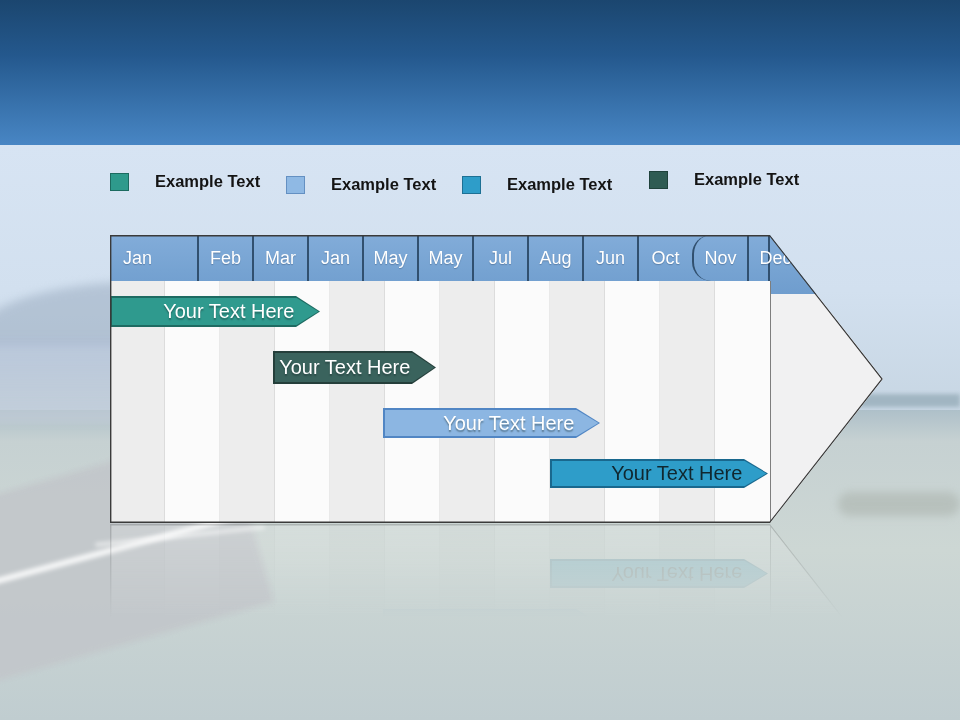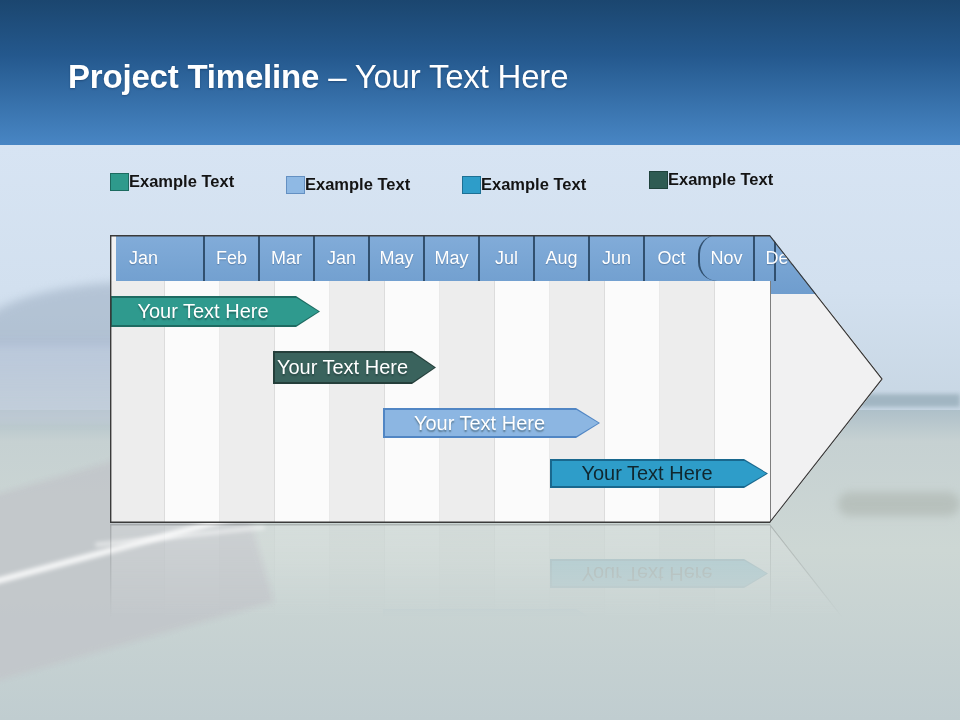--- a/index.html
+++ b/index.html
@@ -30,48 +30,48 @@
                background:#a9b1ab; border-radius:12px; filter:blur(4px); opacity:.55; }
 
   
   .title { position:absolute; left:68px; top:58px; z-index:3; color:#ffffff; font-size:33px;
            letter-spacing:-.2px; text-shadow:0 1px 2px rgba(10,30,60,.35); white-space:nowrap; }
   .title .t-bold  { font-weight:700; }
   .title .t-light { font-weight:400; margin-left:9px; }
 
   
   .legend { position:absolute; inset:0; z-index:3; pointer-events:none; }
-  .legend-item { position:absolute; display:flex; align-items:center; gap:0; }
+  .legend-item { position:absolute; display:flex; align-items:center; gap:26px; }
   .swatch { width:19px; height:18px; border:1.5px solid #000; flex:0 0 auto; }
   .legend-label { font-size:16.5px; font-weight:700; color:#141414; white-space:nowrap; }
 
   
   .arrow { position:absolute; left:110px; top:235px; width:773px; height:288px; z-index:2;
            background:#f1f1f2;
            clip-path:polygon(0 0, 660px 0, 100% 50%, 660px 100%, 0 100%); }
-  .head  { position:absolute; left:6px; top:0; width:100%; height:59px;
+  .head  { position:absolute; left:0; top:0; width:100%; height:59px;
            background:linear-gradient(180deg,#82acd9 0%,#76a3d2 60%,#6f9dce 100%); }
   .head-cells { position:absolute; left:0; top:0; width:660px; height:46px; display:flex;
            border-right:2px solid #31506f; }
   .mcell { flex:0 0 55px; display:flex; align-items:center; justify-content:center;
            color:#fff; font-size:18px; text-shadow:0 1px 1px rgba(20,40,70,.3);
            border-left:2px solid #31506f; }
   .mcell:first-child { border-left:none; }
   .cols  { position:absolute; left:0; top:46px; width:661px; bottom:0; display:flex;
            border-right:1px solid #7e7e7e; }
   .col   { flex:0 0 55px; border-right:1px solid rgba(0,0,0,.07); }
   .col:last-child { border-right:none; }
   .outline { position:absolute; left:0; top:0; pointer-events:none; }
 
   
   .bar { position:absolute;
          clip-path:polygon(0 0, calc(100% - 24px) 0, 100% 50%, calc(100% - 24px) 100%, 0 100%); }
   .bar-fill { position:absolute; inset:1.6px;
          clip-path:polygon(0 0, calc(100% - 22.5px) 0, 100% 50%, calc(100% - 22.5px) 100%, 0 100%);
-         display:flex; align-items:center; justify-content:center; padding-right:24px; }
+         display:flex; align-items:center; justify-content:flex-end; padding-right:24px; }
   .bar-label { font-size:20px; white-space:nowrap; }
   .bar-label.lit { text-shadow:0 1.5px 1.5px rgba(25,45,45,.45); }
 
   
   .reflection { position:absolute; left:110px; top:524px; width:773px; height:112px; z-index:1;
          overflow:hidden; opacity:.22; pointer-events:none;
          -webkit-mask-image:linear-gradient(to bottom, rgba(0,0,0,.95), rgba(0,0,0,0) 85%);
          mask-image:linear-gradient(to bottom, rgba(0,0,0,.95), rgba(0,0,0,0) 85%); }
   .reflection .arrow { left:0; top:0; transform:scaleY(-1); }
 </style>
@@ -86,23 +86,20 @@
     <div class="bg-sea"></div>
     <div class="bg-mountains"></div>
     <div class="bg-city"></div>
     <div class="bg-pier"></div>
     <div class="bg-surf"></div>
     <div class="bg-surf2"></div>
     <div class="bg-horizon"></div>
     <div class="bg-rocks"></div>
   </div>
 
-  <div class="title">
-    <span class="t-bold">Project Timeline</span><span class="t-light">– Your Text Here</span>
-  </div>
 
   <div class="legend" id="legend">
       <div class="legend-item" style="left: 110px; top: 172px;">
         <span class="swatch" style="background: rgb(46, 154, 140); border-color: rgb(28, 107, 96);"></span>
         <span class="legend-label">Example Text</span>
       </div>
       <div class="legend-item" style="left: 286px; top: 175px;">
         <span class="swatch" style="background: rgb(143, 185, 228); border-color: rgb(100, 144, 194);"></span>
         <span class="legend-label">Example Text</span>
       </div>

